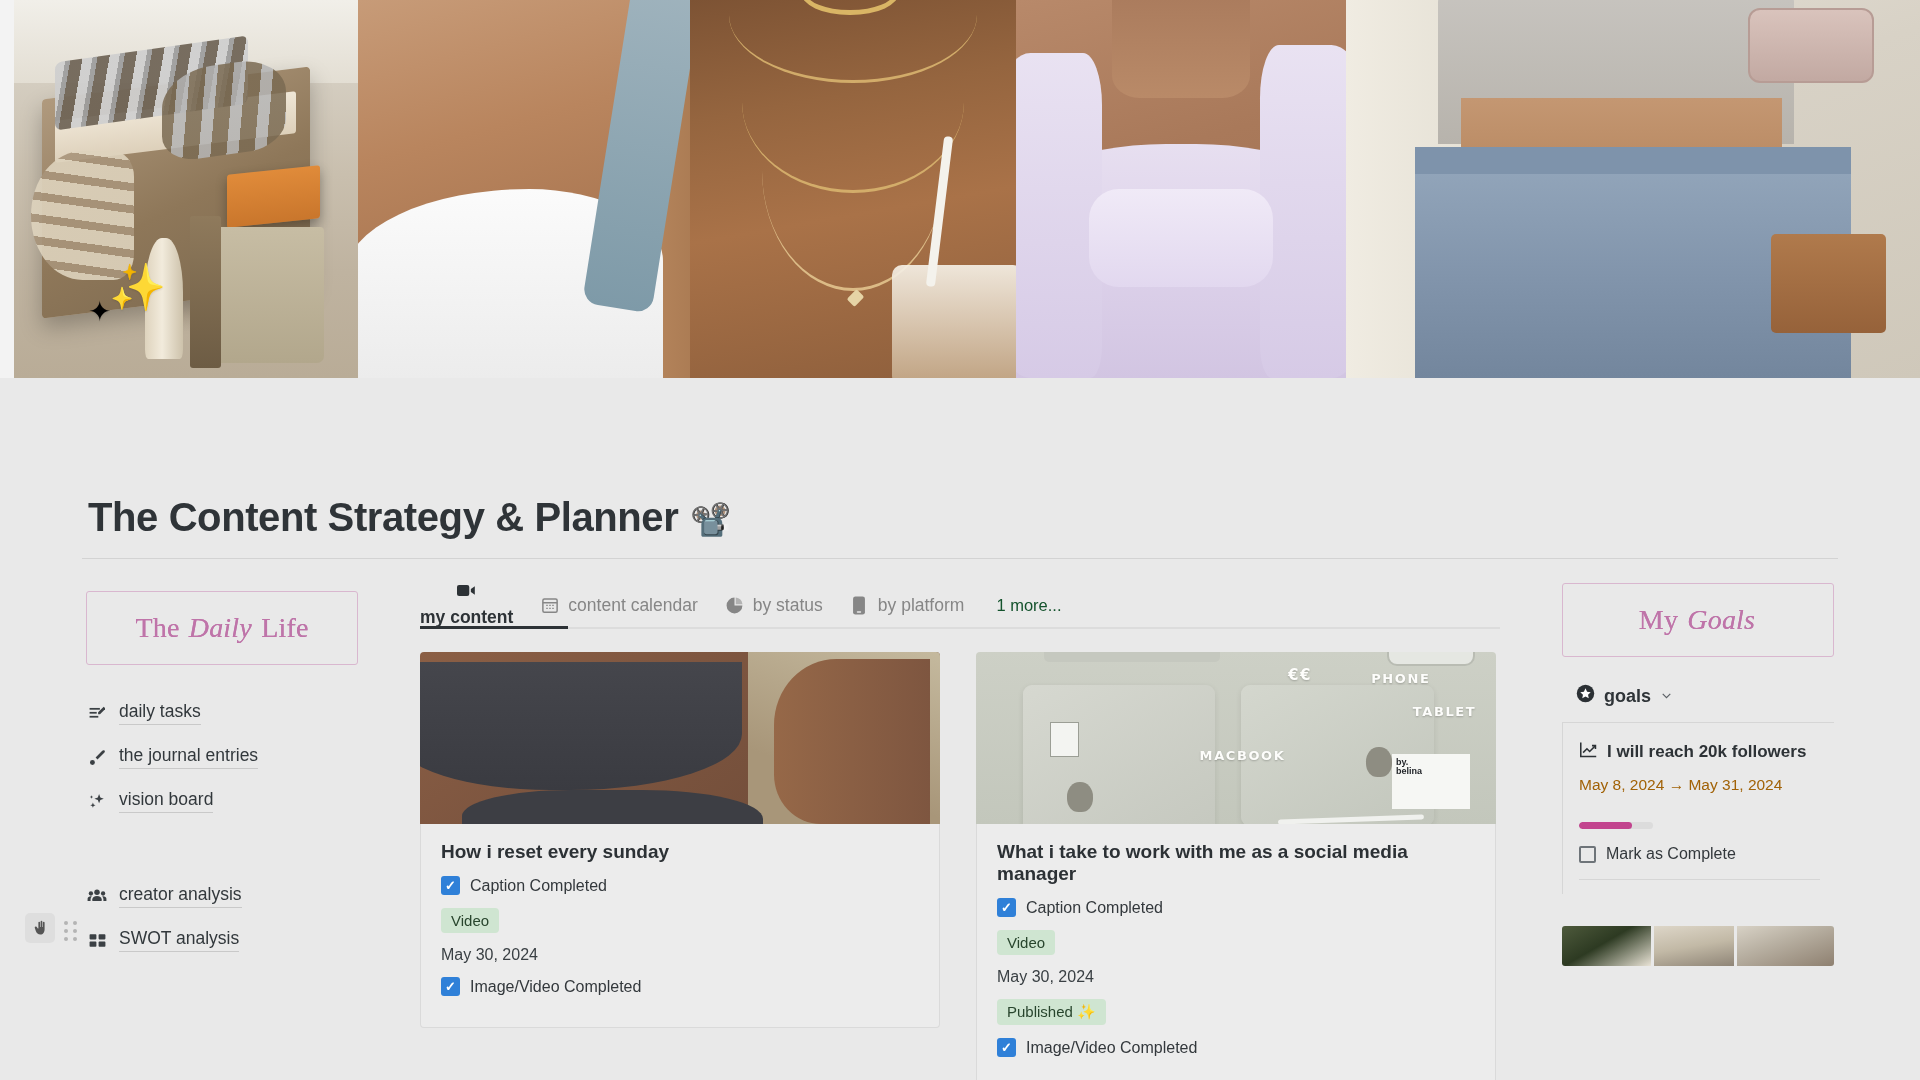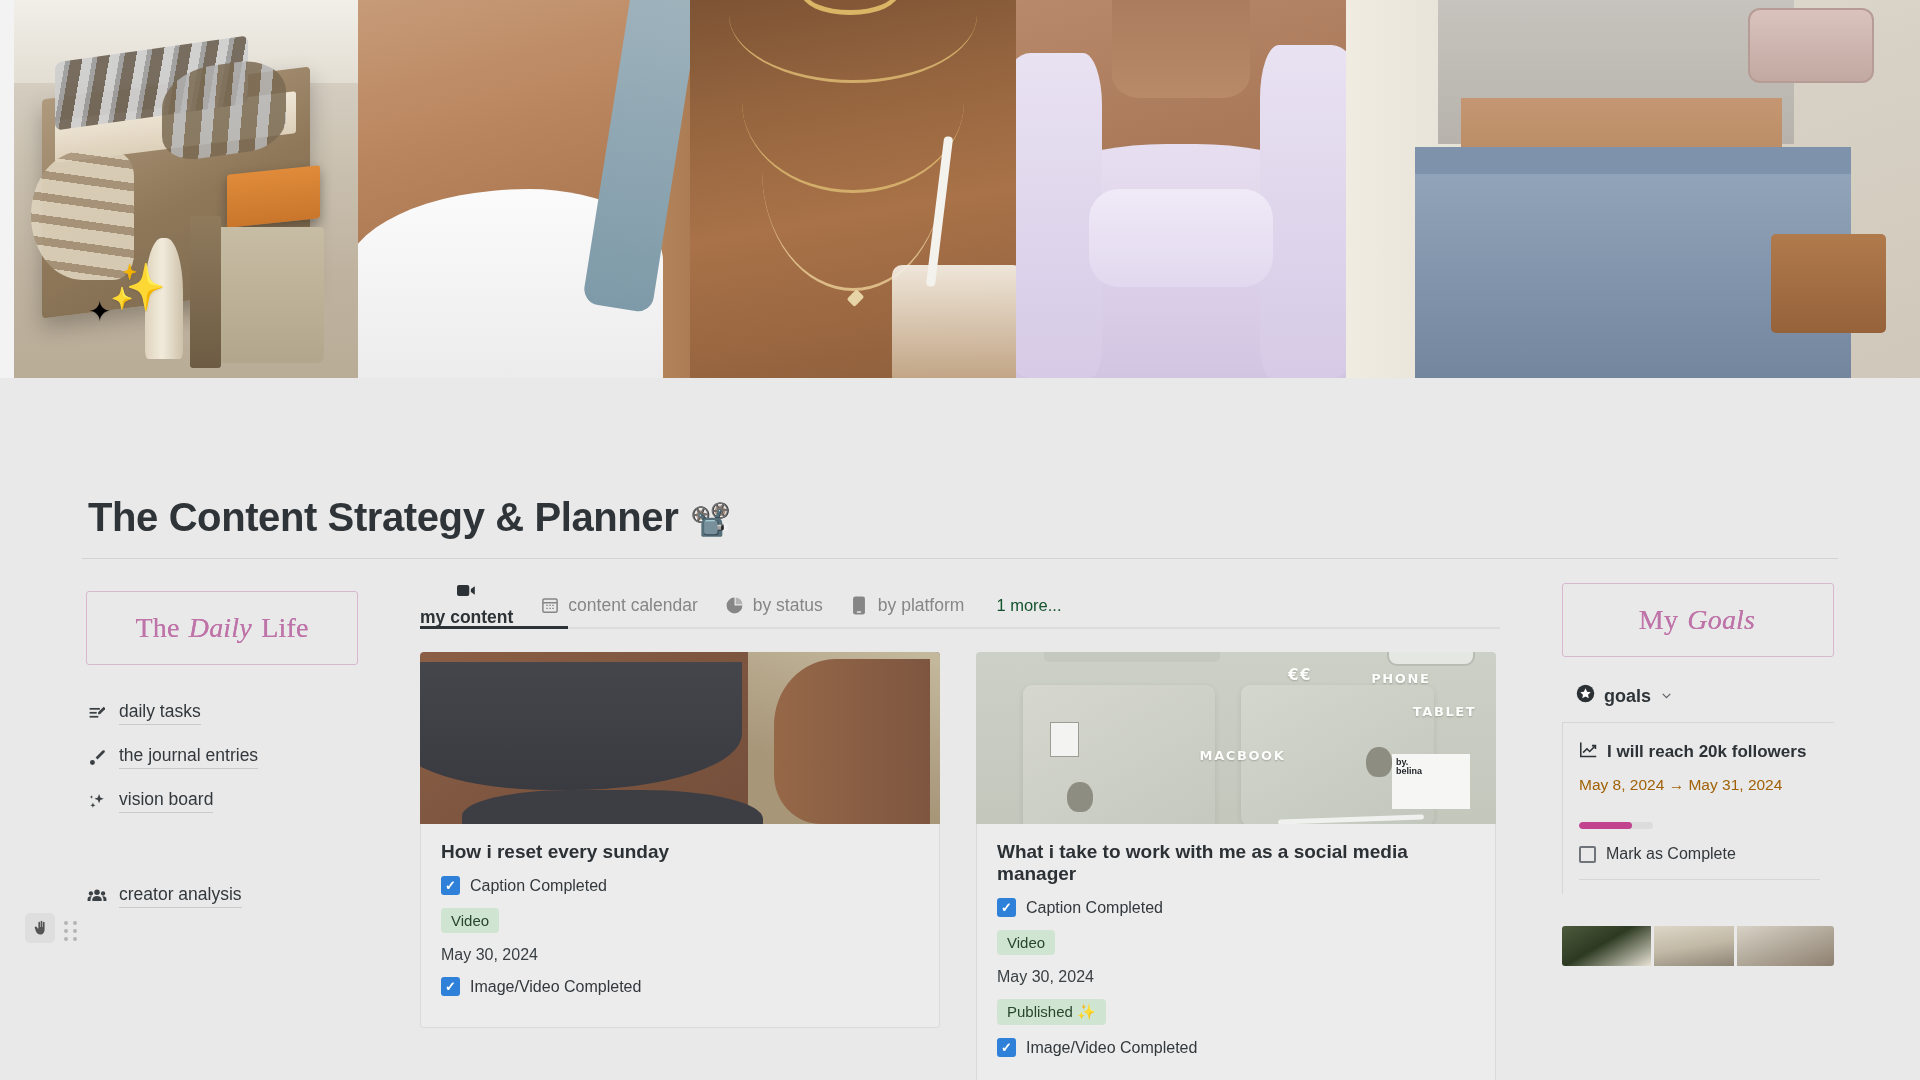--- a/index.html
+++ b/index.html
@@ -511,20 +511,31 @@
           <svg width="20" height="20" viewBox="0 0 24 24" fill="#3b4044">
               <circle cx="12" cy="7.5" r="3.3"></circle>
               <circle cx="4.7" cy="9" r="2.6"></circle>
               <circle cx="19.3" cy="9" r="2.6"></circle>
               <path d="M12 12c-3.3 0-5.6 1.8-5.6 4v2h11.2v-2c0-2.2-2.3-4-5.6-4z"></path>
               <path d="M4.7 12.4c-2.3 0-4 1.3-4 2.9V18h3.6v-2c0-1.3.5-2.5 1.4-3.4-.3-.1-.7-.2-1-.2z"></path>
               <path d="M19.3 12.4c-.3 0-.7.1-1 .2.9.9 1.4 2.1 1.4 3.4v2h3.6v-2.7c0-1.6-1.7-2.9-4-2.9z"></path>
             </svg>
         </span>
         <span class="nl">creator analysis</span>
+      </div>
+      <div class="nav-item">
+        <span class="ni">
+          <svg width="19" height="19" viewBox="0 0 24 24" fill="#3b4044">
+              <rect x="2" y="4" width="8.6" height="6.6" rx="1"></rect>
+              <rect x="13.4" y="4" width="8.6" height="6.6" rx="1"></rect>
+              <rect x="2" y="13.4" width="8.6" height="6.6" rx="1"></rect>
+              <rect x="13.4" y="13.4" width="8.6" height="6.6" rx="1"></rect>
+            </svg>
+        </span>
+        <span class="nl">SWOT analysis</span>
       </div>
     </div>
   </div>
 
   <div class="center">
     <div class="tabs">
       <div class="tab active">
         <span class="ti">
           <svg width="19" height="15" viewBox="0 0 24 18" fill="#2d3236">
               <rect x="0" y="2" width="15.5" height="14" rx="2.6"></rect>

